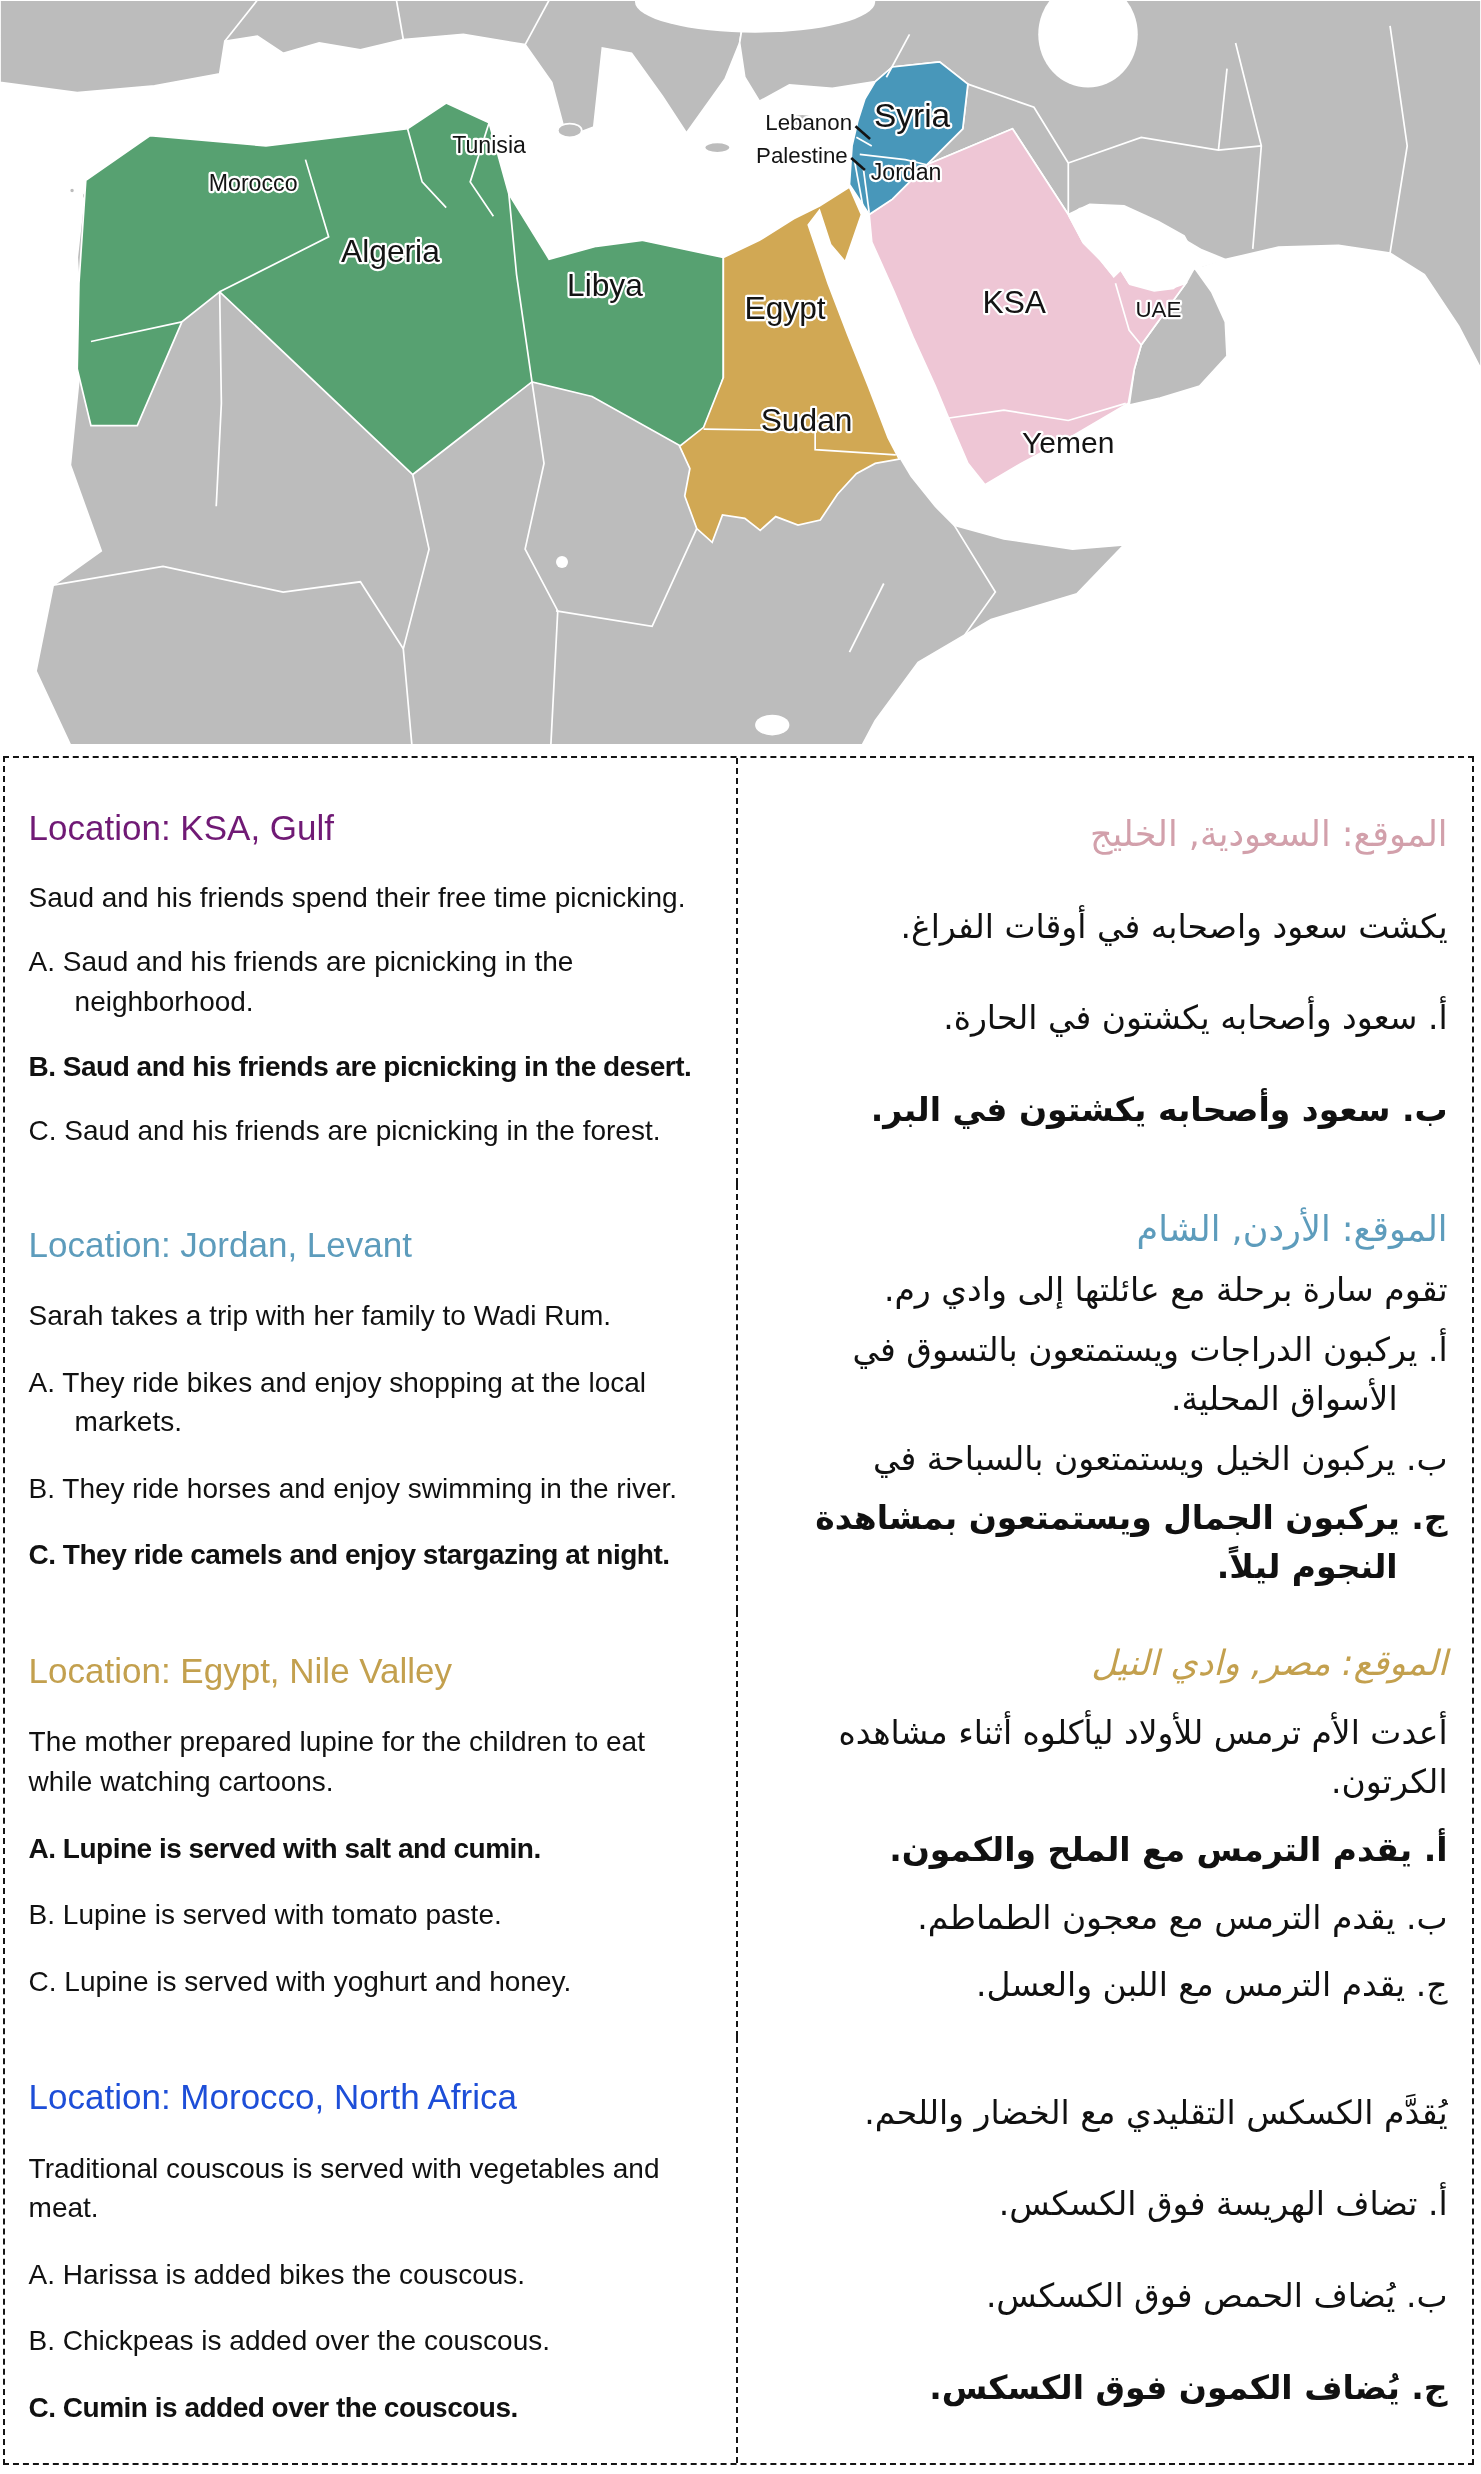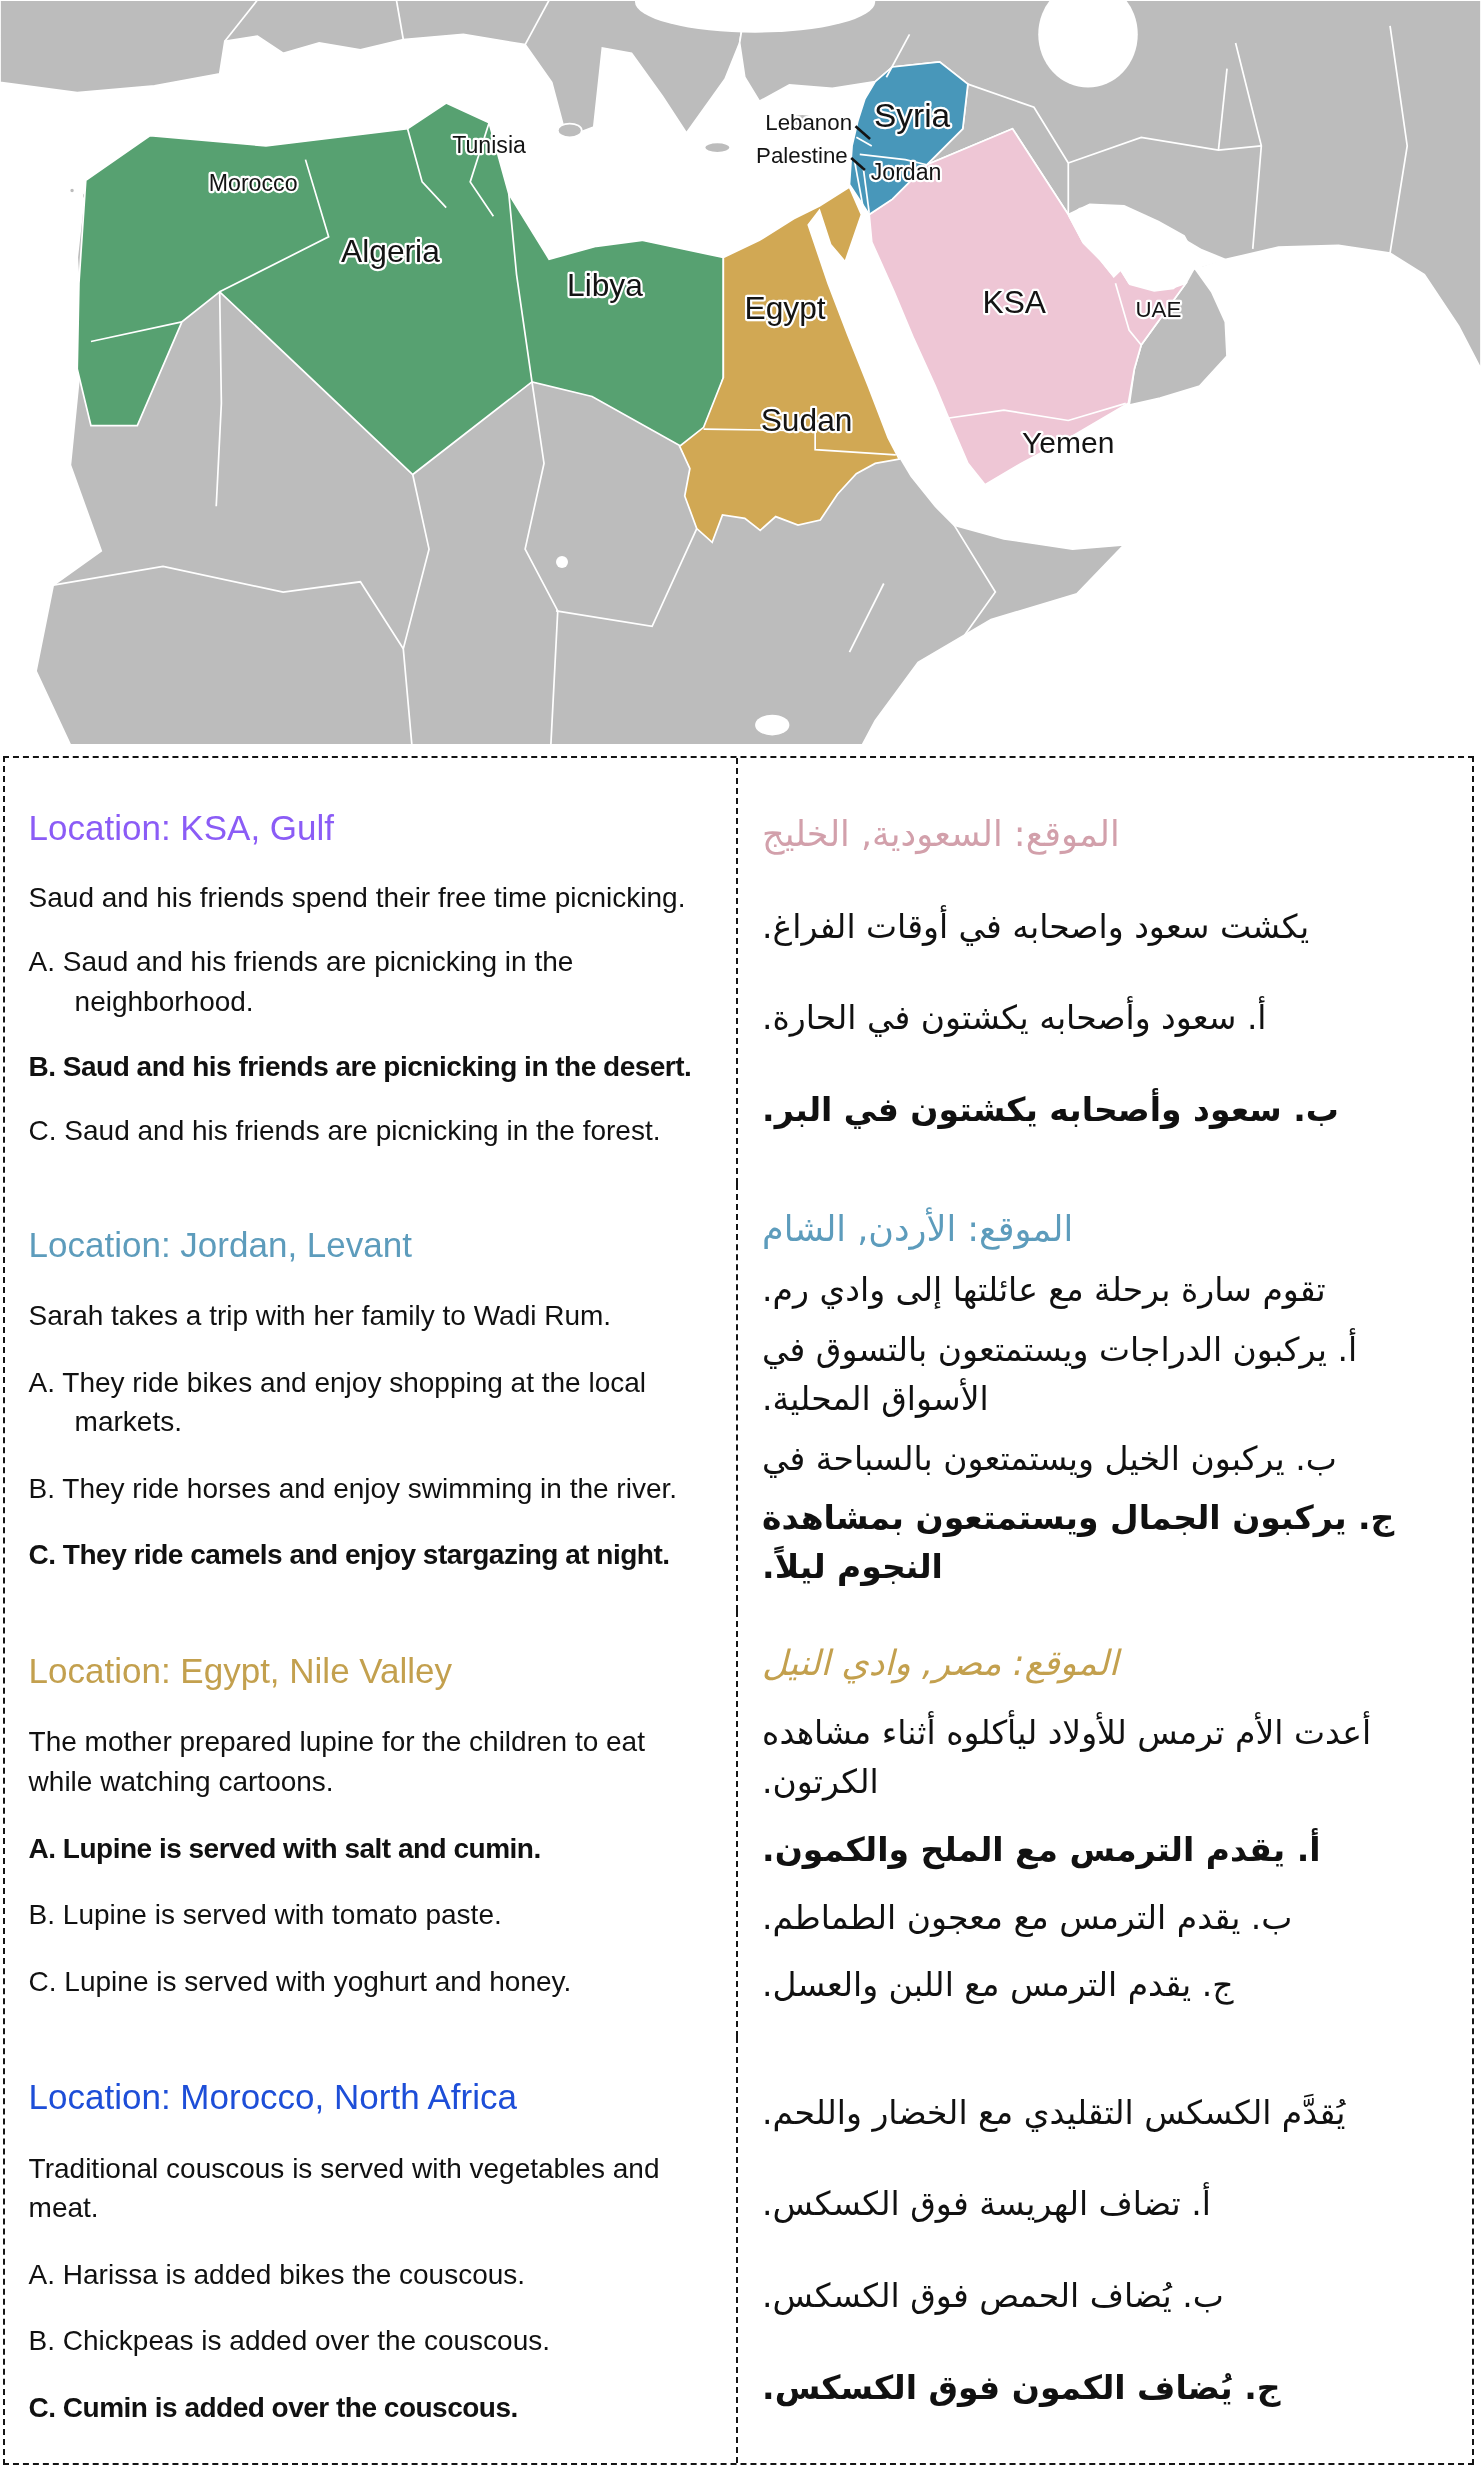--- a/index.html
+++ b/index.html
@@ -9,21 +9,21 @@
   .map-wrap svg{display:block;}
   .qtable{position:absolute;top:756px;left:2.6px;width:1471px;height:1709px;
           border:2.6px dashed #141414;display:grid;grid-template-columns:1fr 1fr;
           grid-template-rows:repeat(4,1fr);box-sizing:border-box;background:#fff;}
   .cell{box-sizing:border-box;padding:8.6px 24px;display:flex;flex-direction:column;
         justify-content:space-evenly;overflow:hidden;}
   .cell.en{border-right:2.6px dashed #141414;}
   .cell p{margin:0;font-size:28px;line-height:1.42;color:#111;}
   .cell .heading{font-size:35px;font-weight:400;}
   .cell.en .opt{padding-left:46px;text-indent:-46px;}
-  .cell.ar{direction:rtl;text-align:left;font-family:"DejaVu Sans",sans-serif;}
+  .cell.ar{direction:rtl;text-align:right;font-family:"DejaVu Sans",sans-serif;}
   .cell.ar p{font-size:33px;line-height:1.5;}
   .cell.ar .heading{font-size:35px;}
   .cell.ar .opt{padding-right:50px;text-indent:-50px;}
   .strong{font-weight:700;letter-spacing:-0.5px;}
   .map-label{font-family:"Liberation Sans","DejaVu Sans",sans-serif;fill:#141414;
              paint-order:stroke;stroke:#ffffff;stroke-width:5px;stroke-linejoin:round;}
 </style>
 </head>
 <body>
 
@@ -127,21 +127,21 @@
         <text class="map-label" x="1182" y="365" font-size="37" text-anchor="middle">KSA</text>
         <text class="map-label" x="1350" y="370" font-size="26" text-anchor="middle">UAE</text>
         <text class="map-label" x="1245" y="528" font-size="35" text-anchor="middle">Yemen</text>
       </g>
     </svg>
   </div>
 
   <div class="qtable">
 
     <div class="cell en">
-      <p class="heading" style="color: #8b5cf6; margin-top: 12px;">Location: KSA, Gulf</p>
+      <p class="heading" style="color: #701a75; margin-top: 12px;">Location: KSA, Gulf</p>
       <p class="body">Saud and his friends spend their free time picnicking.</p>
       <p class="opt">A. Saud and his friends are picnicking in the neighborhood.</p>
       <p class="opt strong">B. Saud and his friends are picnicking in the desert.</p>
       <p class="opt">C. Saud and his friends are picnicking in the forest.</p>
     </div>
     <div class="cell ar" lang="ar" dir="rtl">
       <p class="heading" style="color: rgb(210, 160, 171);">الموقع: السعودية, الخليج</p>
       <p class="body">يكشت سعود واصحابه في أوقات الفراغ.</p>
       <p class="opt">أ. سعود وأصحابه يكشتون في الحارة.</p>
       <p class="opt strong">ب. سعود وأصحابه يكشتون في البر.</p>

